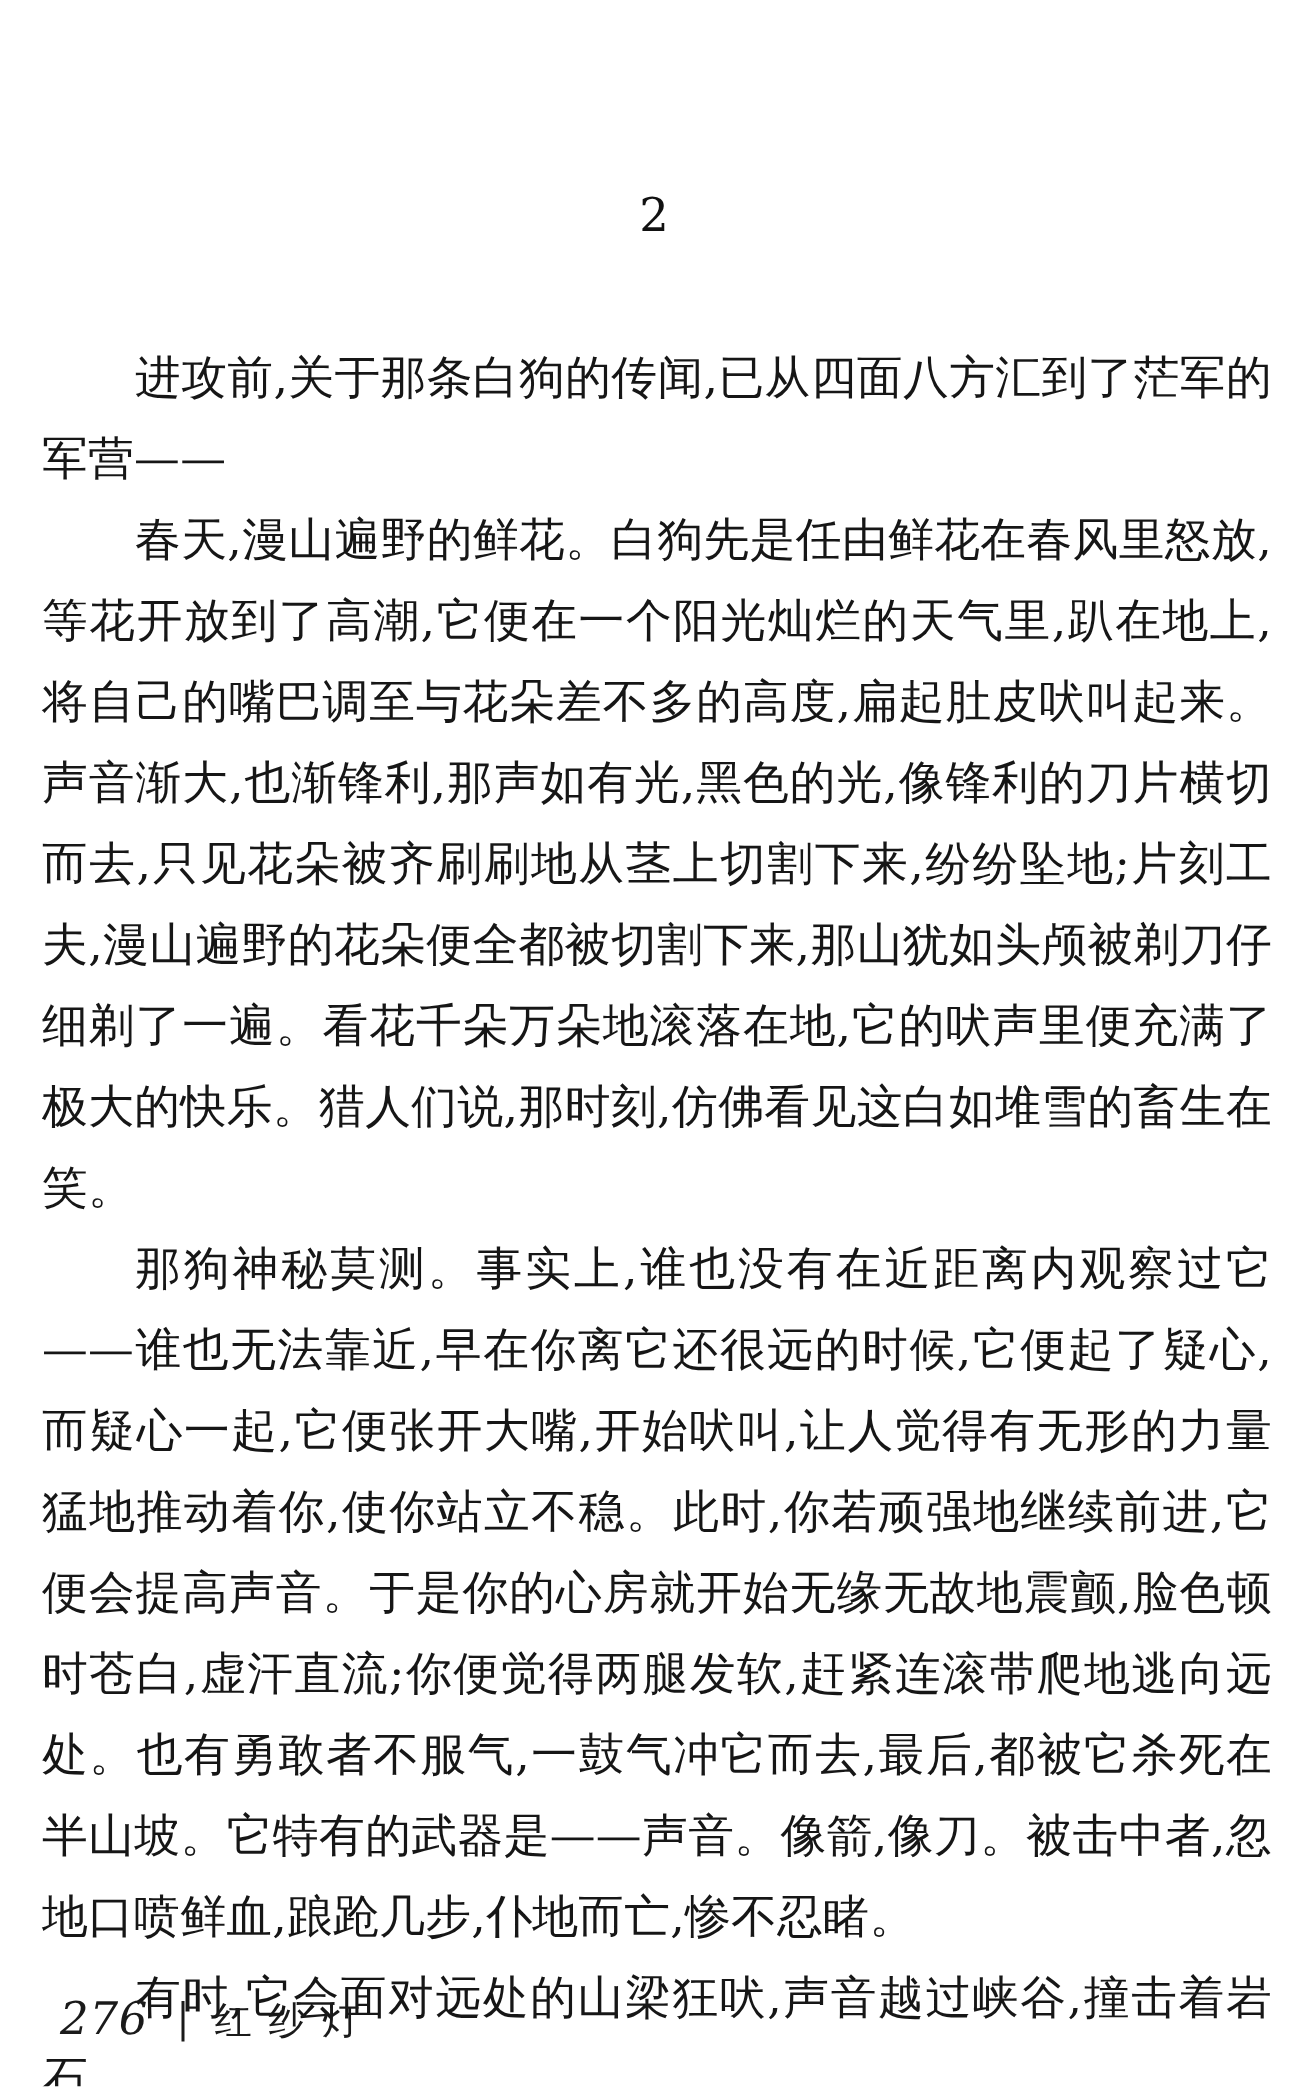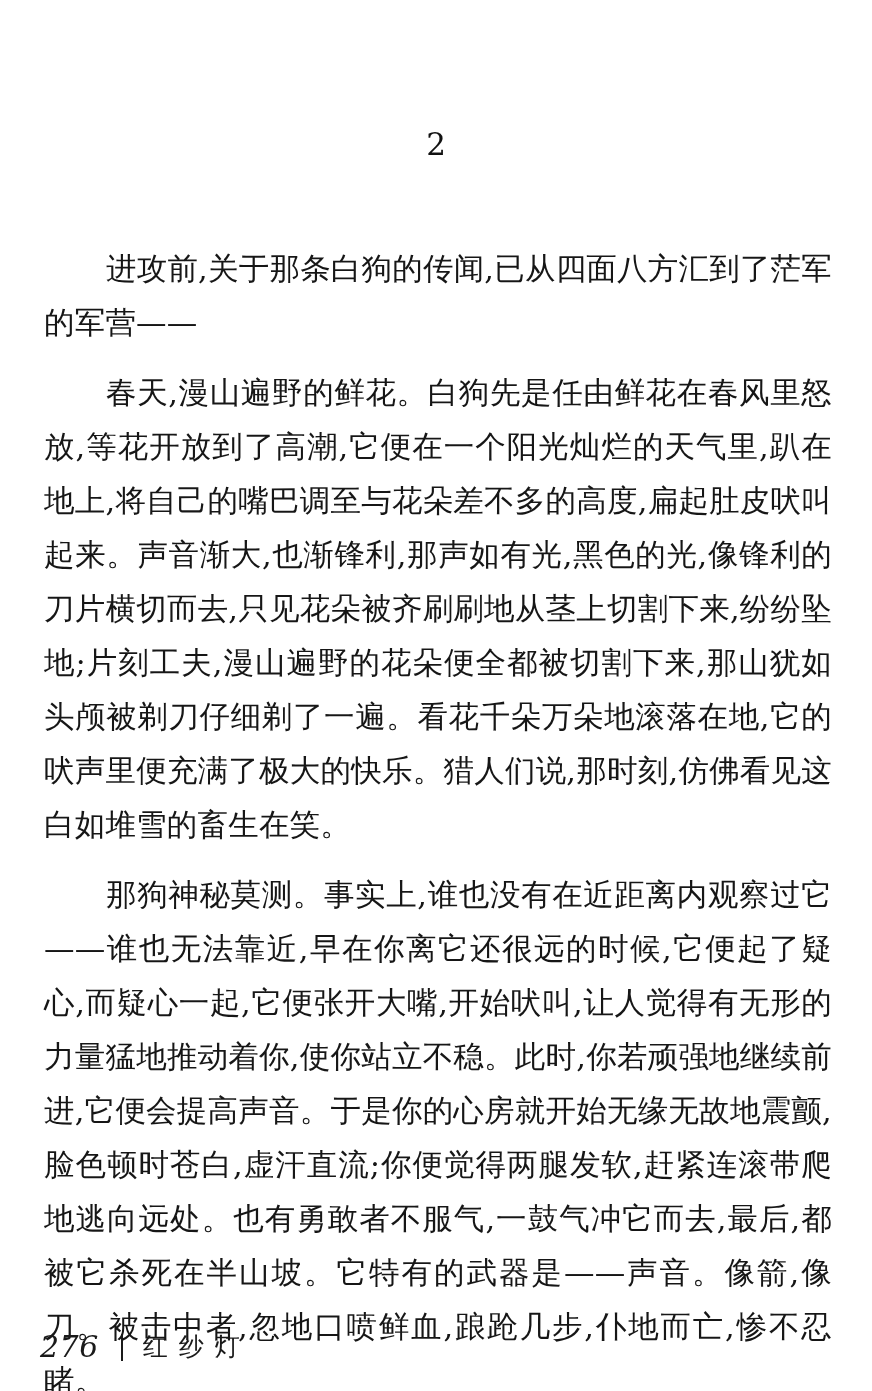--- a/index.html
+++ b/index.html
@@ -37,21 +37,21 @@
 
   
   .body-block {
     position: absolute;
     top: 226px;
     left: 28px;
     width: 820px;
   }
 
   .para {
-    margin: 16px;
+    margin: 0;
     padding: 0;
     font-size: 30.5px;
     line-height: 54px;
     text-align: justify;
     text-justify: inter-character;
     text-align-last: left;
     letter-spacing: 0.2px;
     color: #161616;
     font-weight: 400;
     word-break: break-all;

